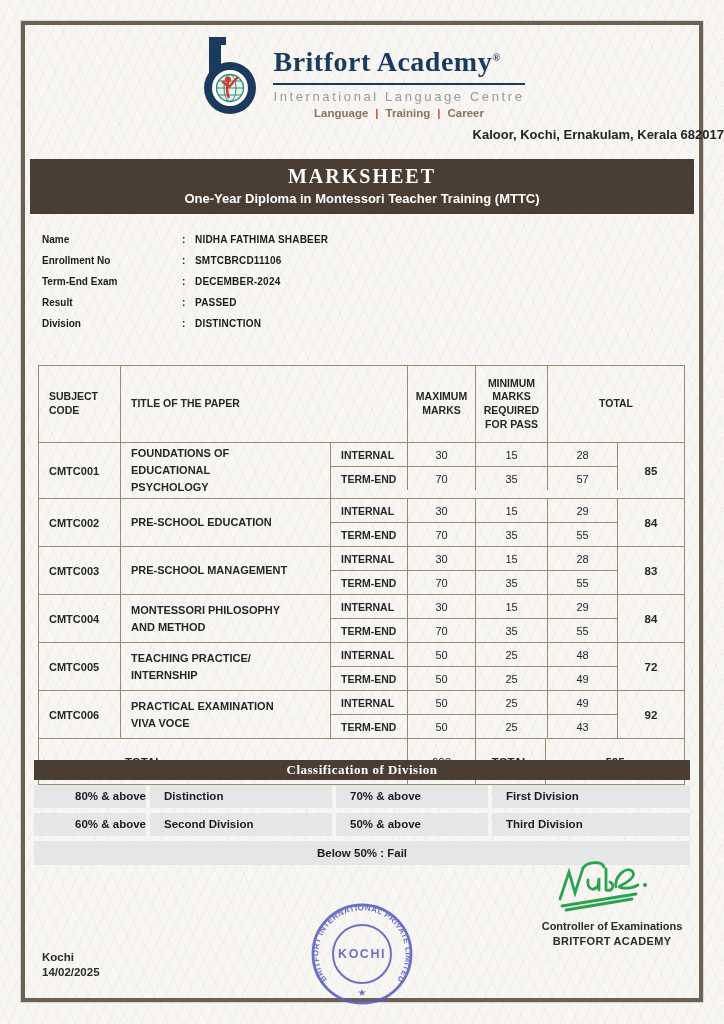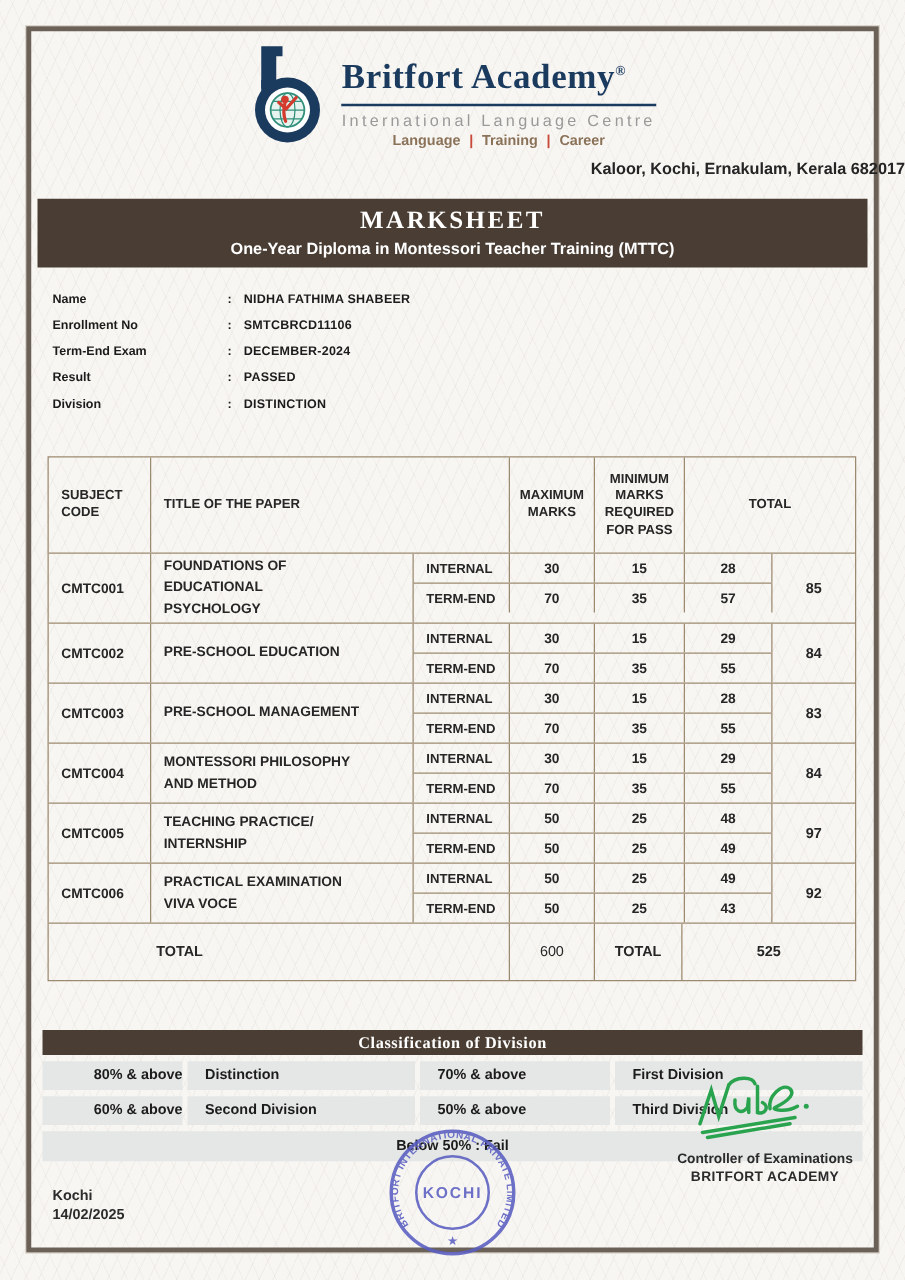--- a/index.html
+++ b/index.html
@@ -44,29 +44,29 @@
   .mhead{display:flex;height:76px;border-bottom:1px solid var(--tb);font-size:10.5px;font-weight:700;line-height:1.3;}
   .hd-left{justify-content:flex-start;padding-left:10px;}
   .hd-center{justify-content:center;text-align:center;padding:2px 4px;}
   .trow{display:flex;border-bottom:1px solid var(--tb);align-items:stretch;}
   .code-cell{padding-left:10px;font-size:11px;font-weight:600;}
   .title-cell{padding:2px 40px 2px 10px;font-size:11px;font-weight:600;line-height:1.55;}
   .subwrap{display:flex;flex-direction:column;width:287px;}
   .subrow{display:flex;height:23px;}
   .subrow:first-child{border-bottom:1px solid var(--tb);}
   .sub-cell{padding-left:10px;font-size:10.5px;font-weight:600;}
-  .num{justify-content:center;font-size:11px;font-weight:700;}
+  .num{justify-content:center;font-size:11px;font-weight:400;}
   .total-cell{justify-content:center;font-size:11.5px;font-weight:600;}
   .trow-total{display:flex;height:45px;}
   .tot-left{width:369px;padding-left:86px;font-size:11.5px;font-weight:600;}
   .tot-num{justify-content:center;font-size:11.5px;font-weight:400;}
   .tot-bold{font-weight:700;}
 
   
-  .cls{position:absolute;left:34px;top:824px;width:656px;}
+  .cls{position:absolute;left:34px;top:760px;width:656px;}
   .cls-banner{background:#4a3e34;color:#fff;text-align:center;font-family:"Liberation Serif",serif;font-weight:700;font-size:13px;height:20px;line-height:20px;letter-spacing:.5px;}
   .cls-row{display:flex;gap:4px;margin-top:5px;}
   .cls-cell{background:#e4e7e6;height:23px;line-height:23px;font-size:11.5px;font-weight:600;color:#1c1c1c;box-sizing:border-box;}
   .cw1{width:112px;text-align:right;}
   .cw2{width:182px;padding-left:14px;}
   .cw3{width:152px;padding-left:14px;}
   .cw4{flex:1;padding-left:14px;}
   .cls-fail{margin-top:5px;background:#e4e7e6;height:24px;line-height:24px;text-align:center;font-weight:700;font-size:11.5px;color:#1c1c1c;}
 
   
@@ -235,21 +235,21 @@
               <div class="cell w-min num">25</div>
               <div class="cell w-obt num">48</div>
             </div>
             <div class="subrow">
               <div class="cell w-sub sub-cell">TERM-END</div>
               <div class="cell w-max num">50</div>
               <div class="cell w-min num">25</div>
               <div class="cell w-obt num">49</div>
             </div>
           </div>
-          <div class="cell w-total total-cell">97</div>
+          <div class="cell w-total total-cell">72</div>
         </div>
         <div class="trow">
           <div class="cell w-code code-cell">CMTC006</div>
           <div class="cell w-title title-cell">PRACTICAL EXAMINATION VIVA VOCE</div>
           <div class="subwrap">
             <div class="subrow">
               <div class="cell w-sub sub-cell">INTERNAL</div>
               <div class="cell w-max num">50</div>
               <div class="cell w-min num">25</div>
               <div class="cell w-obt num">49</div>

